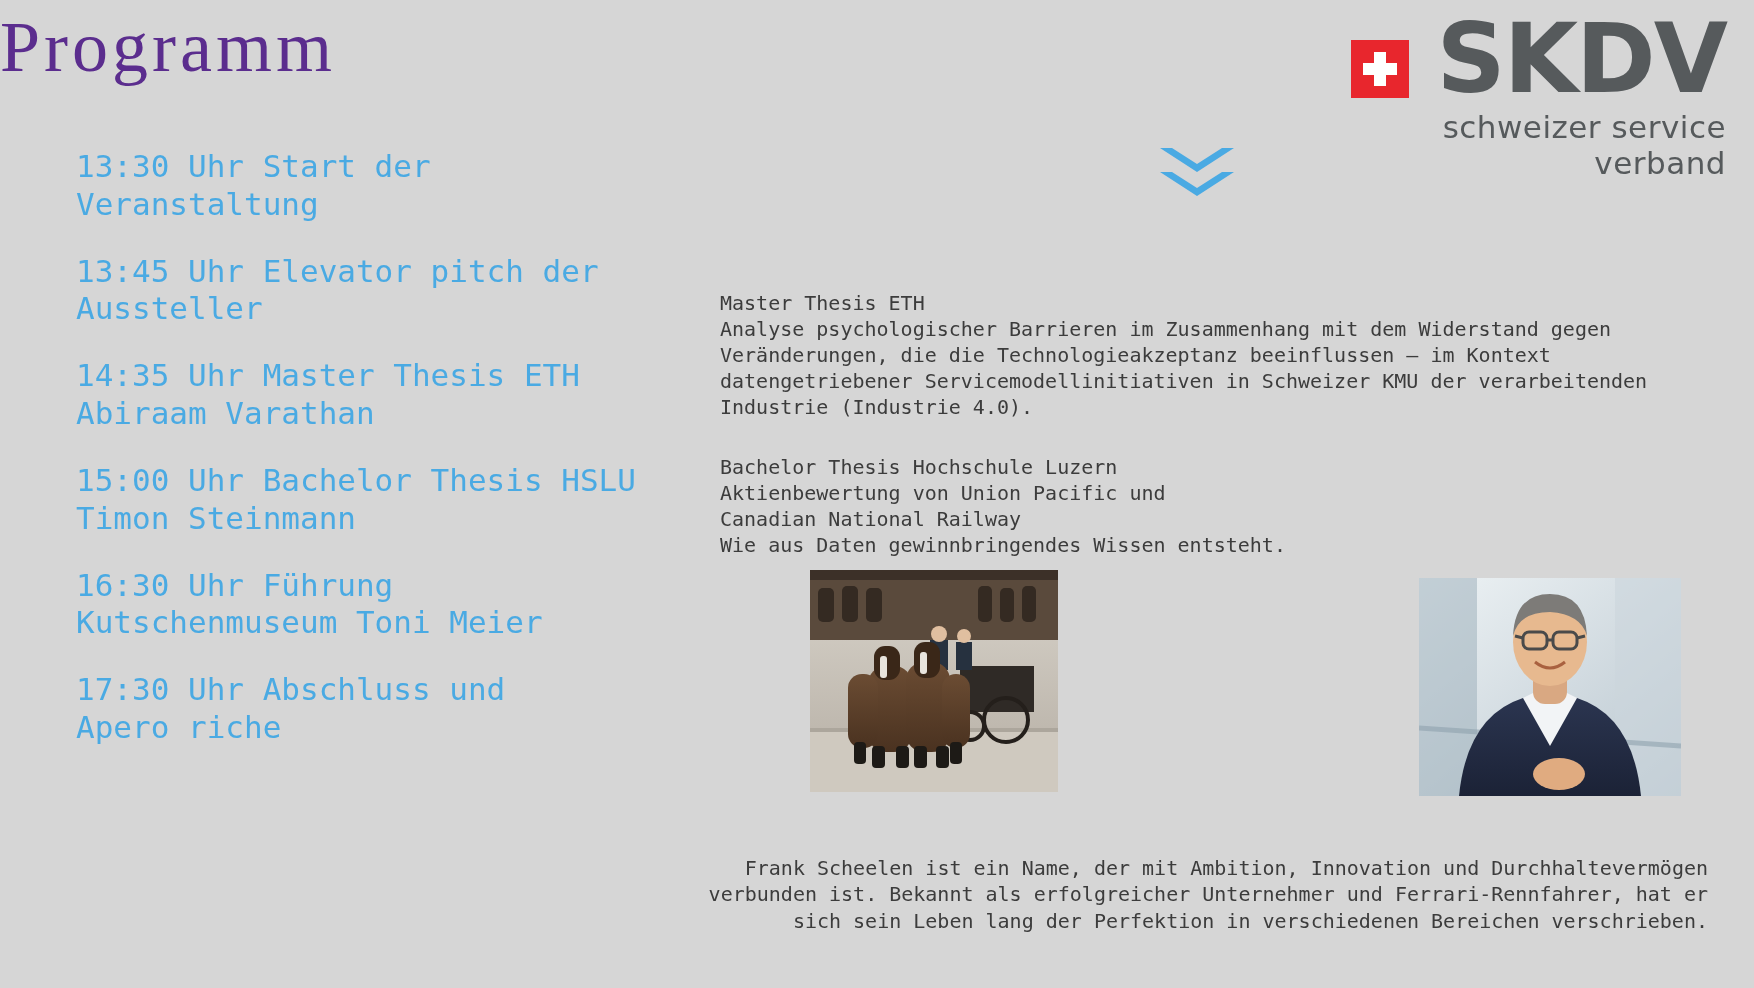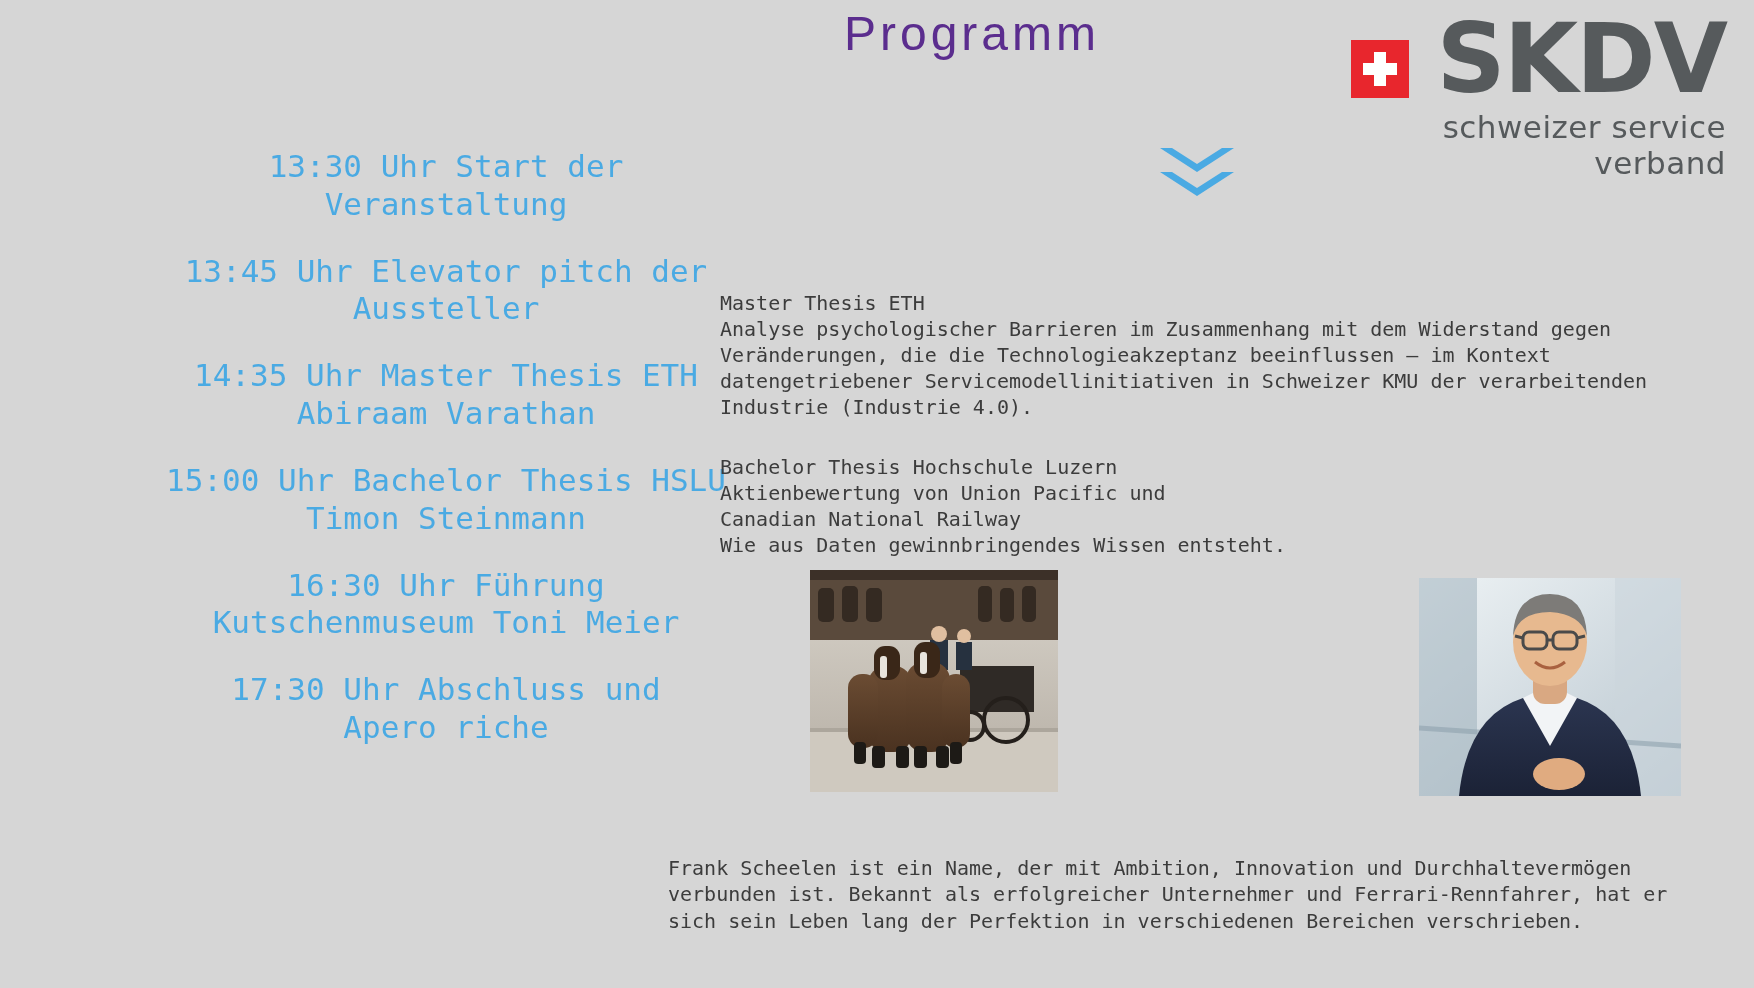--- a/index.html
+++ b/index.html
@@ -11,23 +11,23 @@
     font-family: "DejaVu Sans", sans-serif;
     overflow: hidden;
     position: relative;
   }
 
   
   .title {
     position: absolute;
     left: 0; top: 6px;
     width: 1100px;
-    text-align: right;
-    font-family: Liberation Sans, sans-serif;
-    font-size: 48px;
+    text-align: left;
+    font-family: Liberation Serif, serif;
+    font-size: 72px;
     font-weight: 400;
     letter-spacing: 4px;
     color: #5b2d8e;
   }
 
   
   .logo {
     position: absolute;
     right: 28px;
     top: 14px;
@@ -94,24 +94,23 @@
     width: 74px;
     height: 22px;
   }
   .chev svg { display: block; }
   .chev-1 { top: 0px; }
   .chev-2 { top: 24px; }
 
   
   .program {
     position: absolute;
-    left: 96px;
+    left: 76px;
     top: 148px;
     width: 700px;
-    text-align: center;
   }
   .prog-item {
     font-family: "DejaVu Sans Mono", monospace;
     font-size: 31px;
     line-height: 1.22;
     color: #4aaae3;
     margin-bottom: 29px;
     letter-spacing: 0px;
     white-space: pre-line;
   }
@@ -153,21 +152,21 @@
     background: #cfd6da;
   }
   .photo-horses svg, .photo-person svg { display: block; }
 
   
   .bottom-par {
     position: absolute;
     left: 668px;
     top: 855px;
     width: 1040px;
-    text-align: left;
+    text-align: right;
     font-family: "DejaVu Sans Mono", monospace;
     font-size: 20px;
     line-height: 1.32;
     color: #3c3c3c;
     white-space: pre-line;
   }
 </style>
 </head>
 <body>
 

